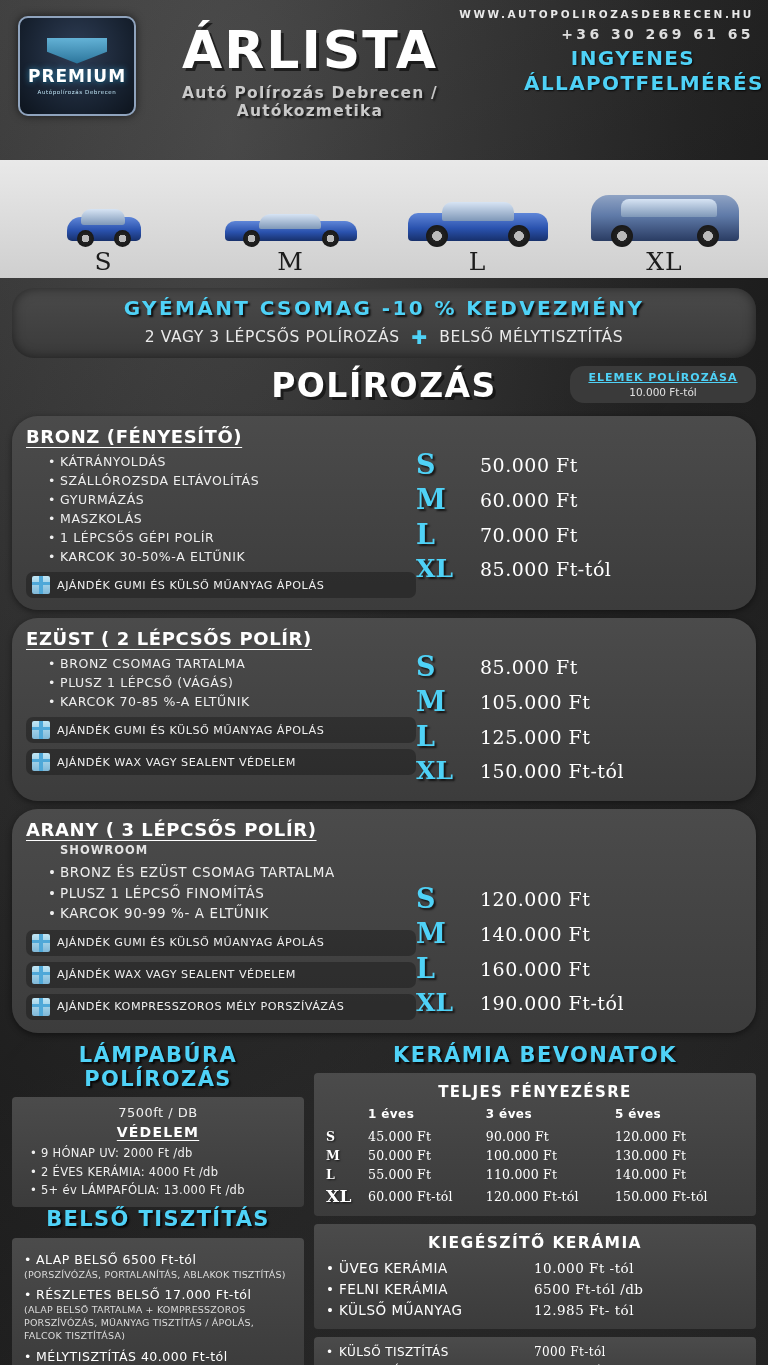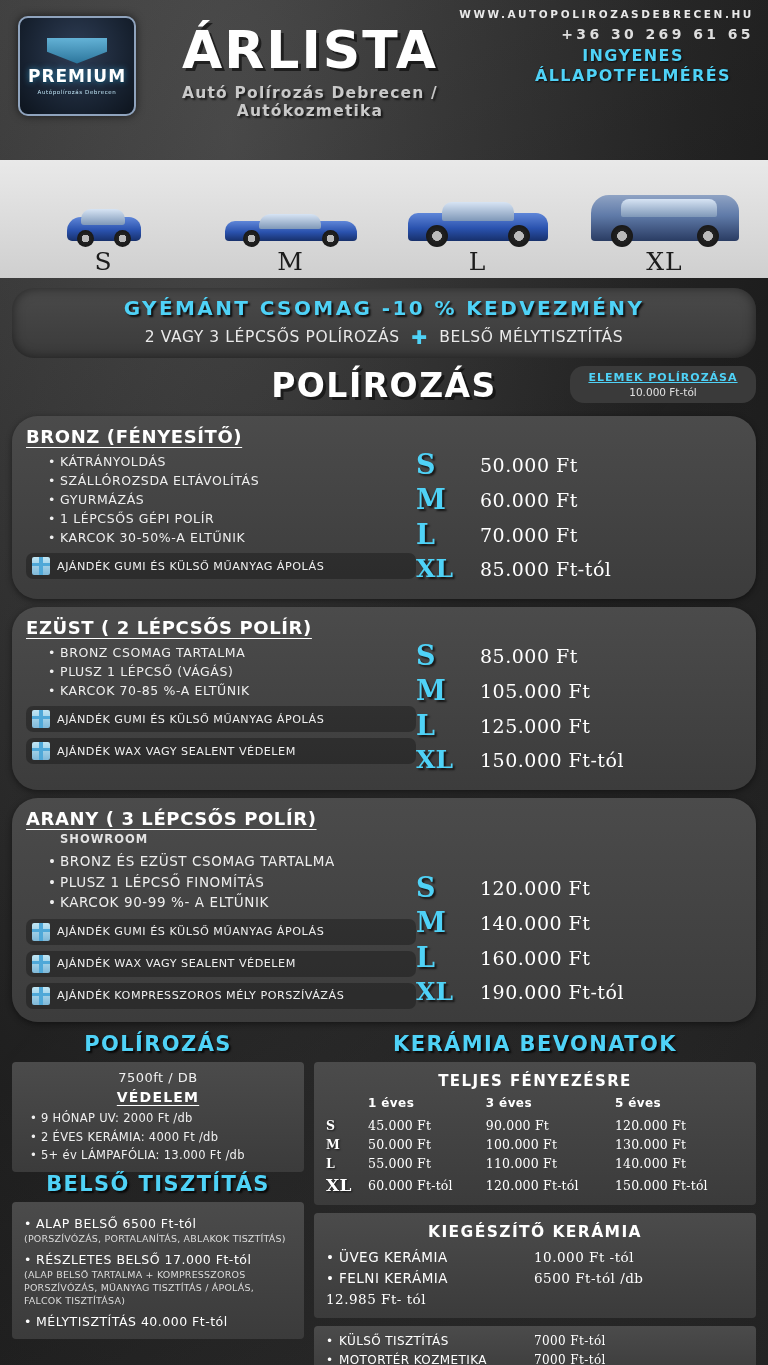--- a/index.html
+++ b/index.html
@@ -36,21 +36,21 @@
     text-shadow: 0 1px 0 #0b3a52, 0 0 6px #2b7fa8; font-family: "DejaVu Sans", sans-serif;}
   .logo-sub { font-size: 5.5px; letter-spacing: .6px; color: #bfe4f5; margin-top: 3px; }
 
   .title-wrap { position: absolute; left: 150px; top: 24px; width: 320px; text-align: center; }
   .title-main { font-size: 52px; font-weight: bold; letter-spacing: 2px; color: #fff;
     text-shadow: 3px 3px 0 rgba(0,0,0,.55); line-height: 1; font-family: "DejaVu Sans", sans-serif;}
   .title-sub { margin-top: 8px; font-size: 15.5px; font-weight: bold; letter-spacing: 1.2px; color: #c9c9c9;
      text-shadow: 2px 2px 2px rgba(0,0,0,.6);}
 
   .free-badge { position: absolute; right: 26px; top: 46px; width: 218px; text-align: center; }
-  .free-badge div { font-size: 16px; font-weight: bold; letter-spacing: 1.4px; color: #4fd2f7;
+  .free-badge div { font-size: 20px; font-weight: bold; letter-spacing: 1.4px; color: #4fd2f7;
     text-shadow: 1px 1px 2px rgba(0,0,0,.8); line-height: 1.25;}
 
   
   .car-band { height: 118px; background: linear-gradient(180deg,#e9e9e9,#cfcfcf);
     display: flex; align-items: flex-end; justify-content: space-around; padding: 0 10px; position: relative;}
   .car-cell { width: 170px; text-align: center; position: relative; padding-bottom: 2px; }
   .car-size { font-size: 25px; color: #1c1c1c; font-family: "DejaVu Serif", serif; letter-spacing: 1px; }
   .car-img { height: 72px; display:flex; align-items:flex-end; justify-content:center; }
 
   
@@ -241,20 +241,21 @@
   </div>
 
   <div class="card">
     <div class="card-head">BRONZ (FÉNYESÍTŐ)</div>
     <div class="card-body">
       <div class="card-left">
         <ul class="feat">
           <li>KÁTRÁNYOLDÁS</li>
           <li>SZÁLLÓROZSDA ELTÁVOLÍTÁS</li>
           <li>GYURMÁZÁS</li>
+          <li>MASZKOLÁS</li>
           <li>1 LÉPCSŐS GÉPI POLÍR</li>
           <li>KARCOK 30-50%-A ELTŰNIK</li>
         </ul>
         <div class="gift">
           <span class="gift-icon"></span>
           <span class="gift-text">AJÁNDÉK GUMI ÉS KÜLSŐ MŰANYAG ÁPOLÁS</span>
         </div>
       </div>
       <div class="card-right">
         <div class="price-line">
@@ -358,20 +359,21 @@
           </div>
       </div>
     </div>
   </div>
 
   <div class="bottom">
 
     <div class="col-left">
 
       <div class="sec-title">
+        <div>LÁMPABÚRA</div>
         <div>POLÍROZÁS</div>
       </div>
 
       <div class="panel">
         <div class="center-line">7500ft / DB</div>
         <div class="panel-head">VÉDELEM</div>
         <ul class="small">
           <li>9 HÓNAP UV: 2000 Ft /db</li>
           <li>2 ÉVES KERÁMIA: 4000 Ft /db</li>
           <li>5+ év LÁMPAFÓLIA: 13.000 Ft /db</li>
@@ -437,20 +439,21 @@
         <div class="kieg-title">KIEGÉSZÍTŐ KERÁMIA</div>
         <div class="kieg-row">
             <span class="nm">ÜVEG KERÁMIA</span>
             <span class="vl">10.000 Ft -tól</span>
           </div>
         <div class="kieg-row">
             <span class="nm">FELNI KERÁMIA</span>
             <span class="vl">6500 Ft-tól /db</span>
           </div>
         <div class="kieg-row">
+            <span class="nm">KÜLSŐ MŰANYAG</span>
             <span class="vl">12.985 Ft- tól</span>
           </div>
       </div>
 
       <div class="panel" style="margin-top:8px;padding-top:6px;">
         <div class="extra-row">
             <span class="nm">KÜLSŐ TISZTÍTÁS</span>
             <span class="vl">7000 Ft-tól</span>
           </div>
         <div class="extra-row">

